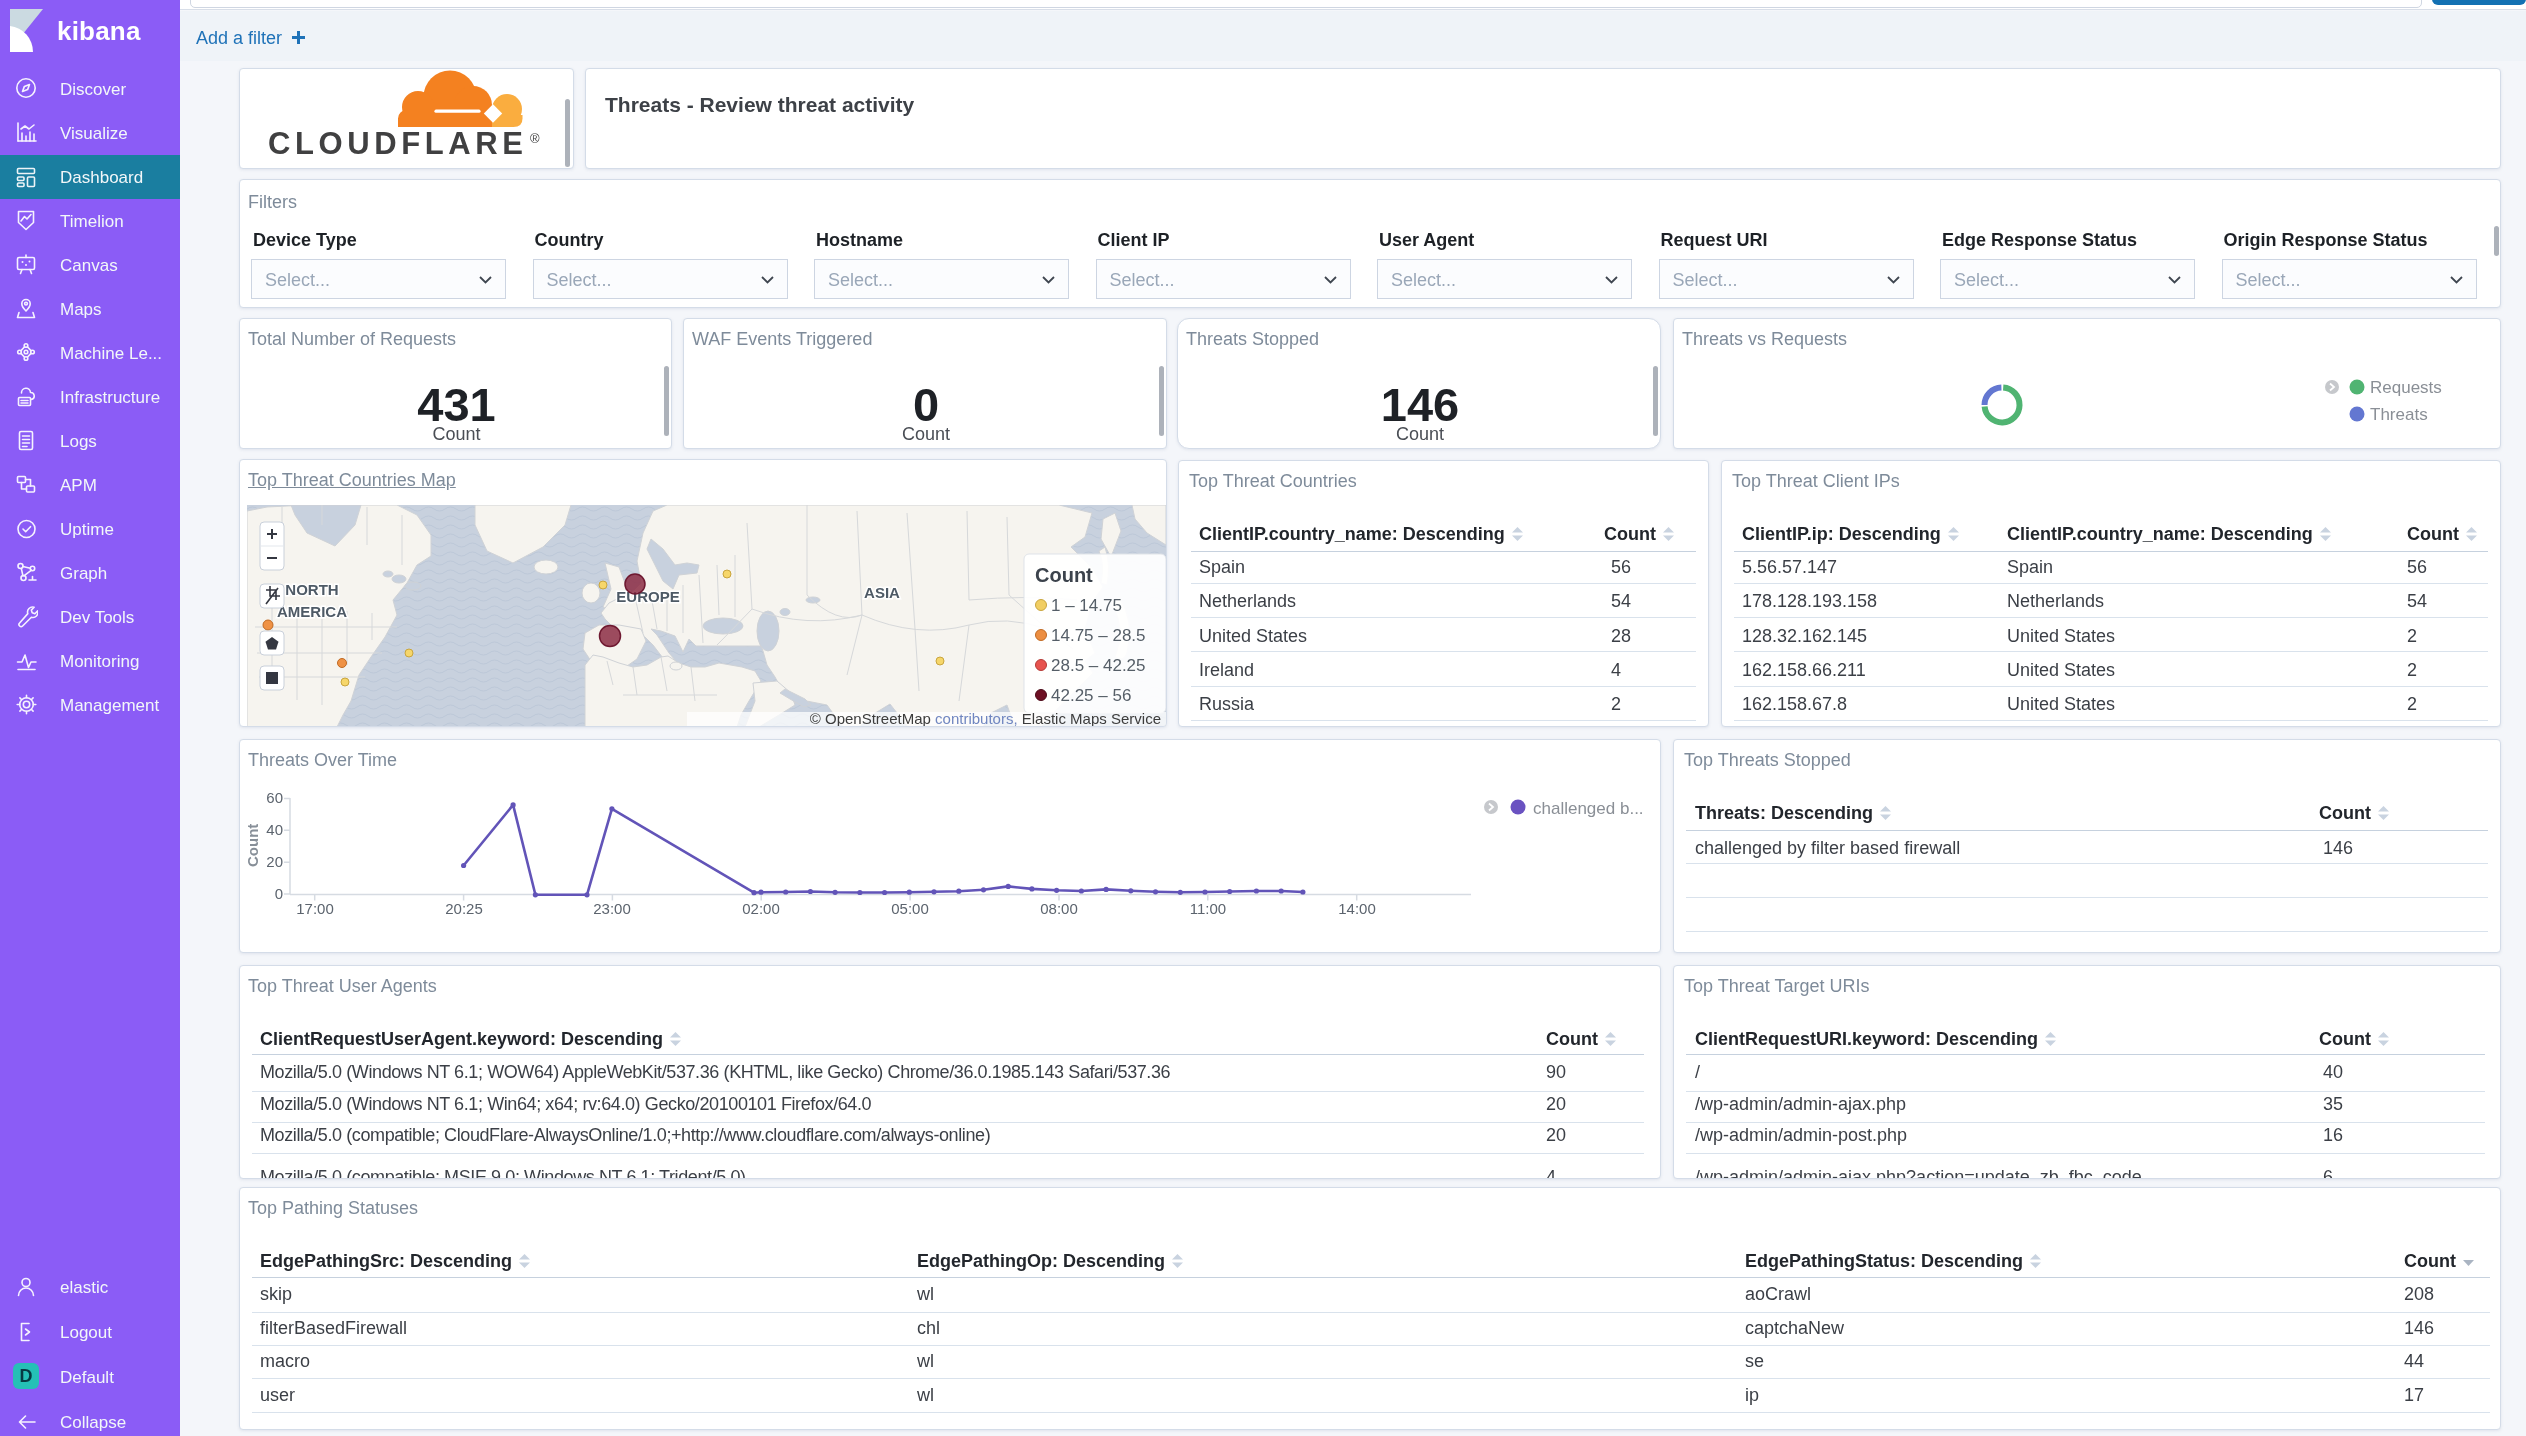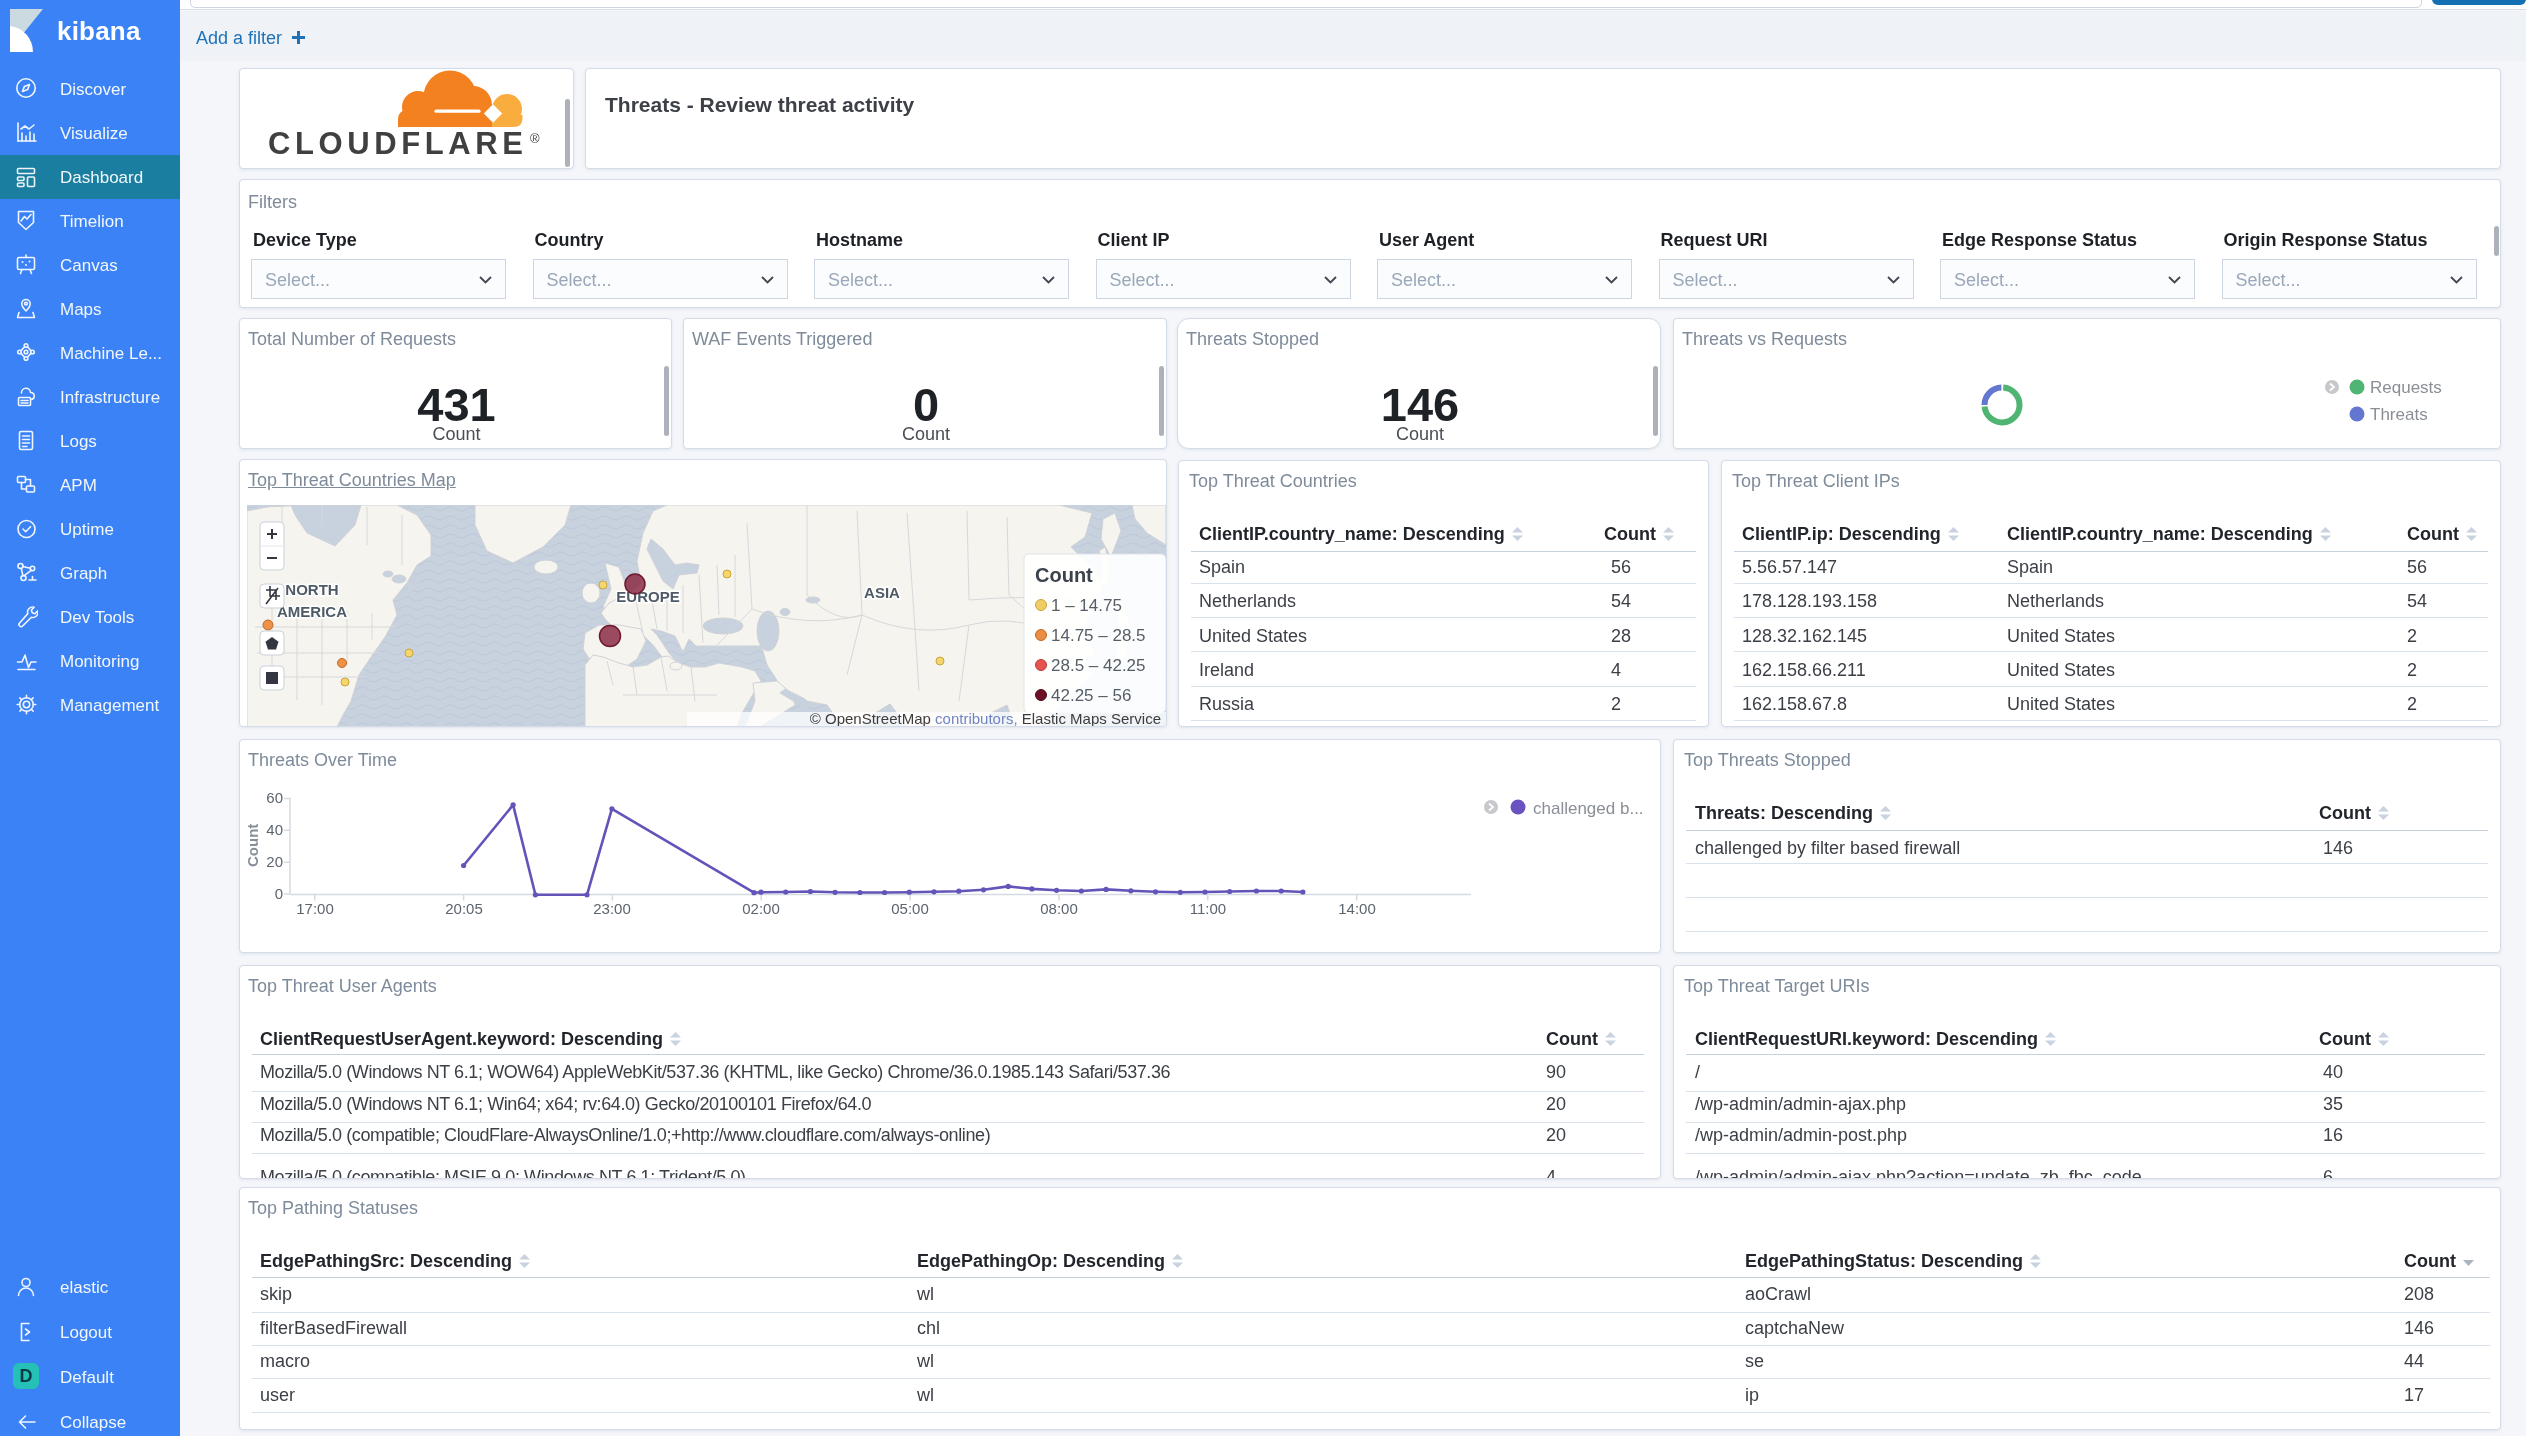--- a/index.html
+++ b/index.html
@@ -1,19 +1,19 @@
 <!DOCTYPE html>
 <html><head><meta charset="utf-8"><style>
 *{margin:0;padding:0;box-sizing:border-box;}
 html,body{width:2526px;height:1436px;overflow:hidden;font-family:"Liberation Sans",sans-serif;}
 </style></head>
 <body>
 <div style="position:relative;width:2526px;height:1436px;background:#f4f6fa;">
 
-<div style="position:absolute;left:0;top:0;width:180px;height:1436px;background:#3b82f6;">
+<div style="position:absolute;left:0;top:0;width:180px;height:1436px;background:#8b5cf6;">
 <svg style="position:absolute;left:9px;top:9px;" width="34" height="43" viewBox="0 0 34 43">
 <polygon points="1,0 34,0 1,41" fill="#cbdae1"></polygon>
 <path d="M1 17 A26 26 0 0 1 24 43 L1 43 Z" fill="#ffffff"></path>
 </svg>
 <div style="position:absolute;left:57px;top:18px;font-size:26px;color:#ffffff;font-weight:600;white-space:nowrap;line-height:1;letter-spacing:.2px;">kibana</div>
 <div style="position:absolute;left:0;top:67px;width:180px;height:44px;">
 <svg style="position:absolute;left:15px;top:10px;" width="23" height="23" viewBox="0 0 23 23" fill="none" stroke="#ffffff" stroke-width="1.6" stroke-linecap="round" stroke-linejoin="round" opacity=".92">
           <circle cx="11" cy="11" r="9.2"></circle>
           <path d="M14.5 7.5 L12.6 12.6 L7.5 14.5 L9.4 9.4 Z"></path>
         </svg>
@@ -509,21 +509,21 @@
         <circle cx="1251" cy="67" r="7" fill="#c6c8cc"></circle>
         <path d="M1249 63.5 L1253 67 L1249 70.5" stroke="#fff" stroke-width="1.8"></path>
         <circle cx="1278" cy="67" r="7.5" fill="#6a52c1"></circle>
       </svg>
       <div style="position:absolute;left:0;top:50px;width:43px;text-align:right;font-size:15px;color:#5c646e;line-height:1;">60</div>
       <div style="position:absolute;left:0;top:82px;width:43px;text-align:right;font-size:15px;color:#5c646e;line-height:1;">40</div>
       <div style="position:absolute;left:0;top:114px;width:43px;text-align:right;font-size:15px;color:#5c646e;line-height:1;">20</div>
       <div style="position:absolute;left:0;top:146px;width:43px;text-align:right;font-size:15px;color:#5c646e;line-height:1;">0</div>
       <div style="position:absolute;left:4px;top:127px;font-size:15px;font-weight:700;color:#878f98;transform:rotate(-90deg);transform-origin:left top;white-space:nowrap;">Count</div>
       <div style="position:absolute;left:35px;top:160px;width:80px;text-align:center;font-size:15px;color:#5c646e;">17:00</div>
-      <div style="position:absolute;left:184px;top:160px;width:80px;text-align:center;font-size:15px;color:#5c646e;">20:05</div>
+      <div style="position:absolute;left:184px;top:160px;width:80px;text-align:center;font-size:15px;color:#5c646e;">20:25</div>
       <div style="position:absolute;left:332px;top:160px;width:80px;text-align:center;font-size:15px;color:#5c646e;">23:00</div>
       <div style="position:absolute;left:481px;top:160px;width:80px;text-align:center;font-size:15px;color:#5c646e;">02:00</div>
       <div style="position:absolute;left:630px;top:160px;width:80px;text-align:center;font-size:15px;color:#5c646e;">05:00</div>
       <div style="position:absolute;left:779px;top:160px;width:80px;text-align:center;font-size:15px;color:#5c646e;">08:00</div>
       <div style="position:absolute;left:928px;top:160px;width:80px;text-align:center;font-size:15px;color:#5c646e;">11:00</div>
       <div style="position:absolute;left:1077px;top:160px;width:80px;text-align:center;font-size:15px;color:#5c646e;">14:00</div>
       <div style="position:absolute;left:1293px;top:60px;font-size:17px;color:#8a8f96;font-weight:400;white-space:nowrap;line-height:1;">challenged b...</div>
     </div>
 <div style="position:absolute;left:1673px;top:739px;width:828px;height:214px;background:#fff;border:1px solid #d4dce8;border-radius:4px;box-shadow:0 1px 3px rgba(80,100,140,.12);overflow:hidden;">
       <div style="position:absolute;left:10px;top:10px;font-size:18px;color:#7e8b9a;">Top Threats Stopped</div>

